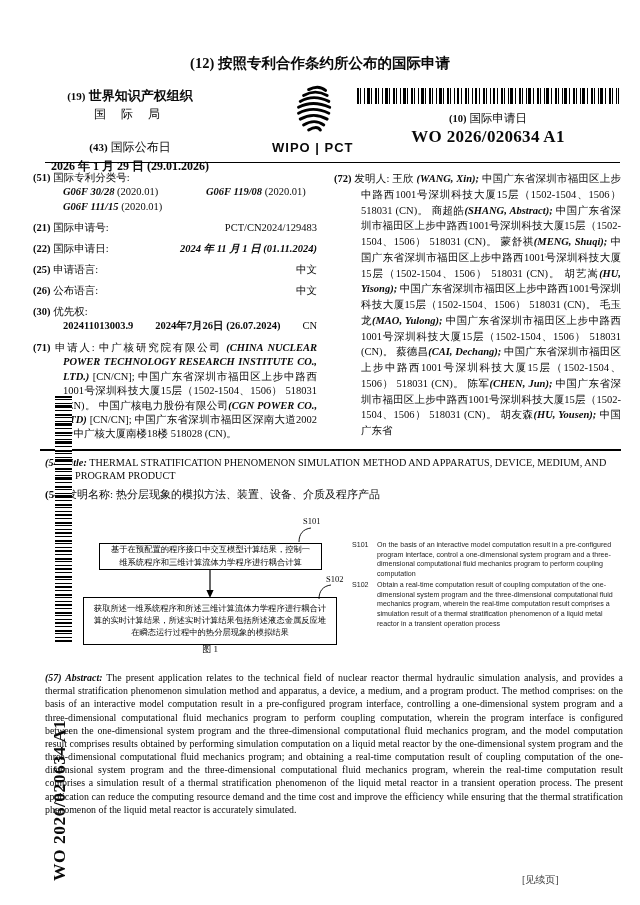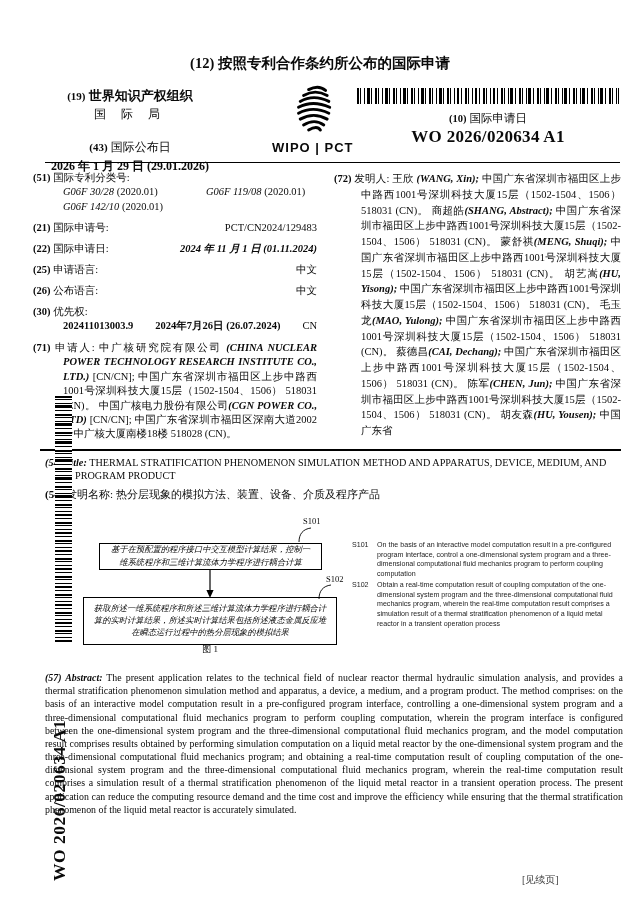--- a/index.html
+++ b/index.html
@@ -26,39 +26,39 @@
 
   .rule{position:absolute;background:#000;}
   #rule1{top:162px;left:45px;width:575px;height:1.2px;}
   #rule2{top:449px;left:40px;width:581px;height:1.8px;}
 
   
   #col-left{position:absolute;top:171px;left:33px;width:284px;font-size:10.5px;line-height:1.38;}
   #col-right{position:absolute;top:171px;left:334px;width:287px;font-size:10.5px;line-height:1.5;}
   .num{font-weight:bold;}
   .ipc-codes{padding-left:30px;display:grid;grid-template-columns:143px 1fr;row-gap:0;}
-  .ipc-codes .cls{font-weight:normal;font-style:italic;}
+  .ipc-codes .cls{font-weight:bold;font-style:italic;}
   .frow{display:flex;justify-content:space-between;margin-top:6.5px;white-space:nowrap;}
   .frow .val.b{font-weight:bold;}
   .prio{margin-top:6.5px;}
   .prio-row{padding-left:30px;display:flex;justify-content:space-between;white-space:nowrap;}
   .prio-row .pn{font-weight:bold;}
   .hang{text-align:justify;padding-left:30px;text-indent:-30px;}
   #applicants{margin-top:7px;line-height:1.375;}
   #col-right .hang{padding-left:27px;text-indent:-27px;}
   .b{font-weight:bold;font-style:italic;}
 
   
   #title-en{position:absolute;top:456px;left:45px;width:578px;font-size:10.2px;line-height:1.3;
             padding-left:30px;text-indent:-30px;}
   #title-cn{position:absolute;top:487px;left:45px;width:578px;font-size:11px;}
 
   
   #figure{position:absolute;top:512px;left:60px;width:302px;height:158px;}
-  .fbox{position:absolute;border:1px solid #000;font-style:italic;font-size:8.3px;line-height:1.45;
+  .fbox{position:absolute;border:1px solid #000;font-size:8.3px;line-height:1.45;
         text-align:center;display:flex;align-items:center;justify-content:center;padding:2px 8px;box-sizing:border-box;}
   #fbox1{left:39px;top:31px;width:223px;height:27px;}
   #fbox2{left:23px;top:85px;width:254px;height:48px;}
   .slabel{position:absolute;font-size:8.5px;font-family:"Liberation Serif",serif;}
   #slabel1{left:243px;top:4px;}
   #slabel2{left:266px;top:62px;}
   .hook{position:absolute;}
   #hook1{left:237px;top:13px;}
   #hook2{left:257px;top:71px;}
   #flow-arrow{position:absolute;left:145px;top:57px;}
@@ -129,21 +129,21 @@
   <div id="rule1" class="rule"></div>
 
   <div id="col-left">
     <div>
       <span class="num">(51)</span>
       <span>国际专利分类号:</span>
     </div>
     <div class="ipc-codes">
       <div><span class="cls">G06F 30/28</span> <span>(2020.01)</span></div>
       <div><span class="cls">G06F 119/08</span> <span>(2020.01)</span></div>
-      <div><span class="cls">G06F 142/10</span> <span>(2020.01)</span></div>
+      <div><span class="cls">G06F 111/15</span> <span>(2020.01)</span></div>
     </div>
 
     <div class="frow">
       <span><span class="num">(21)</span> <span>国际申请号:</span></span>
       <span class="val">PCT/CN2024/129483</span>
     </div>
     <div class="frow">
       <span><span class="num">(22)</span> <span>国际申请日:</span></span>
       <span class="val b">2024 年 11 月 1 日 (01.11.2024)</span>
     </div>

